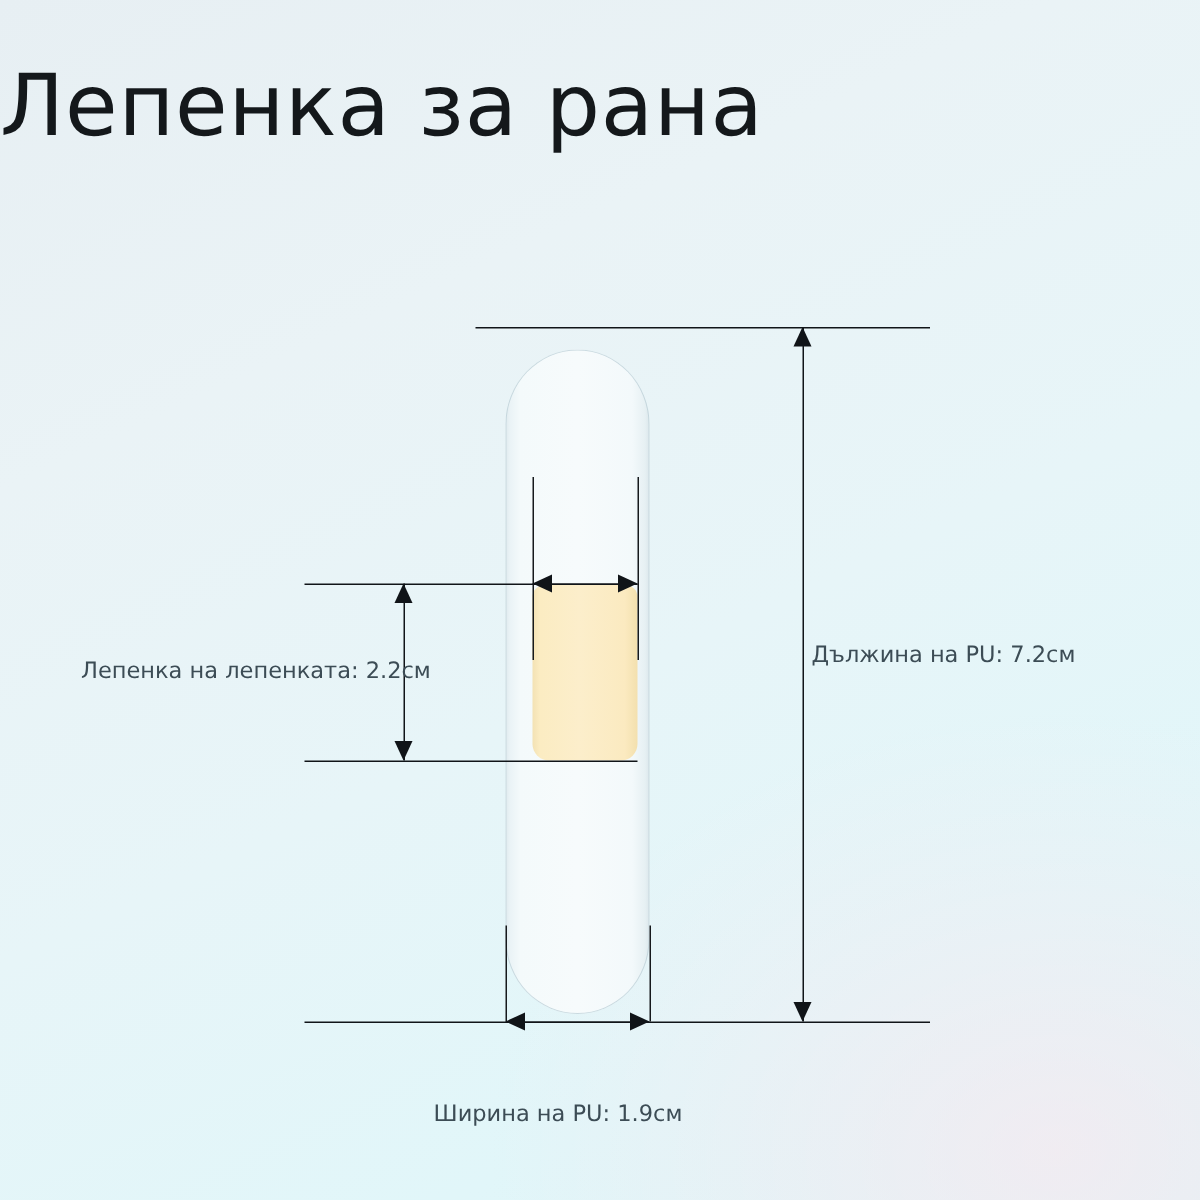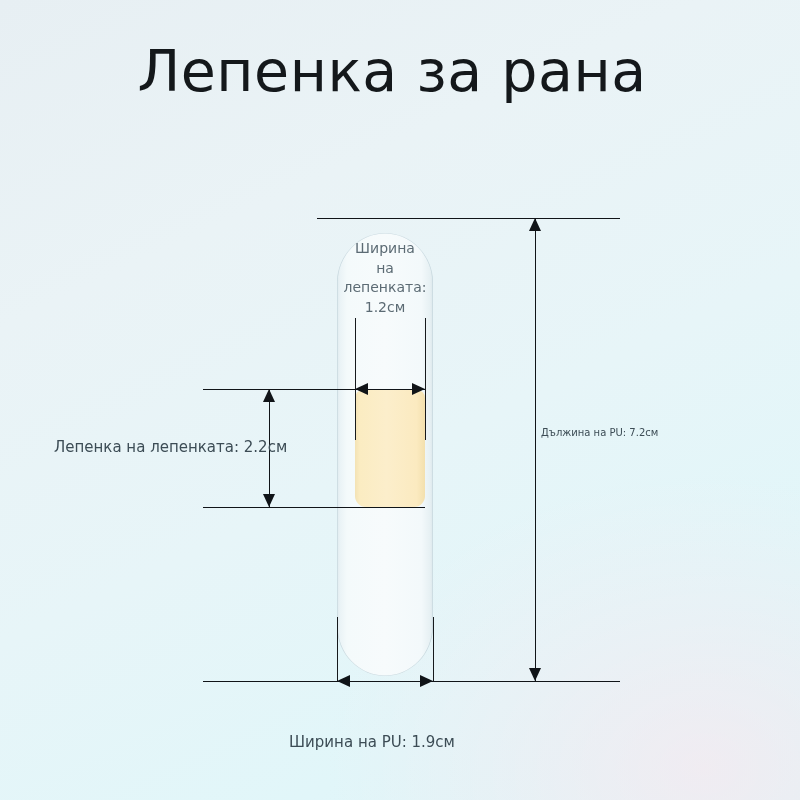--- a/index.html
+++ b/index.html
@@ -21,21 +21,21 @@
       radial-gradient(ellipse 900px 700px at 88% 96%, rgba(255, 228, 236, 0.55) 0%, rgba(255, 228, 236, 0) 42%),
       linear-gradient(155deg, #e7eff3 0%, #eaf3f6 28%, #e7f5f8 55%, #e1f6f9 80%, #ddf5f8 100%);
   }
 
   
   #title {
     position: absolute;
     left: 0;
     top: 38px;
     width: 784px;
-    text-align: center;
+    text-align: left;
     font-family: "DejaVu Sans", sans-serif;
     font-size: 57px;
     font-weight: 400;
     letter-spacing: 0.5px;
     color: #14181b;
     white-space: nowrap;
   }
 
   
   #bandage {
@@ -137,21 +137,21 @@
     color: #5c6b74;
   }
   #label-pad-length {
     left: 54px;
     top: 438px;
     font-size: 15px;
   }
   #label-pu-length {
     left: 541px;
     top: 427px;
-    font-size: 10px;
+    font-size: 15px;
   }
   #label-pu-width {
     position: absolute;
     left: 0;
     top: 733px;
     width: 744px;
     text-align: center;
     font-family: "DejaVu Sans", sans-serif;
     font-size: 15px;
     color: #3c4c55;
@@ -181,26 +181,20 @@
   <div class="vline" style="left:269px; top:389px; height:118px;"></div>
   <div class="arrow up" style="left:262.5px; top:389px;"></div>
   <div class="arrow down" style="left:262.5px; top:494px;"></div>
   <div class="dim-label" id="label-pad-length">Лепенка на лепенката: 2.2см</div>
 
   <div class="ext-v" style="left:355px; top:318px; height:122px;"></div>
   <div class="ext-v" style="left:425px; top:318px; height:122px;"></div>
   <div class="hline" style="left:355px; top:389px; width:70px;"></div>
   <div class="arrow left" style="left:355px; top:382.5px;"></div>
   <div class="arrow right" style="left:412px; top:382.5px;"></div>
-  <div id="label-pad-width">
-    <div>Ширина</div>
-    <div>на</div>
-    <div>лепенката:</div>
-    <div>1.2см</div>
-  </div>
 
   <div class="ext-v" style="left:337px; top:617px; height:64px;"></div>
   <div class="ext-v" style="left:433px; top:617px; height:64px;"></div>
   <div class="hline" style="left:337px; top:681px; width:96px;"></div>
   <div class="arrow left" style="left:337px; top:674.5px;"></div>
   <div class="arrow right" style="left:420px; top:674.5px;"></div>
   <div id="label-pu-width">Ширина на PU: 1.9см</div>
 
 </div>
 

